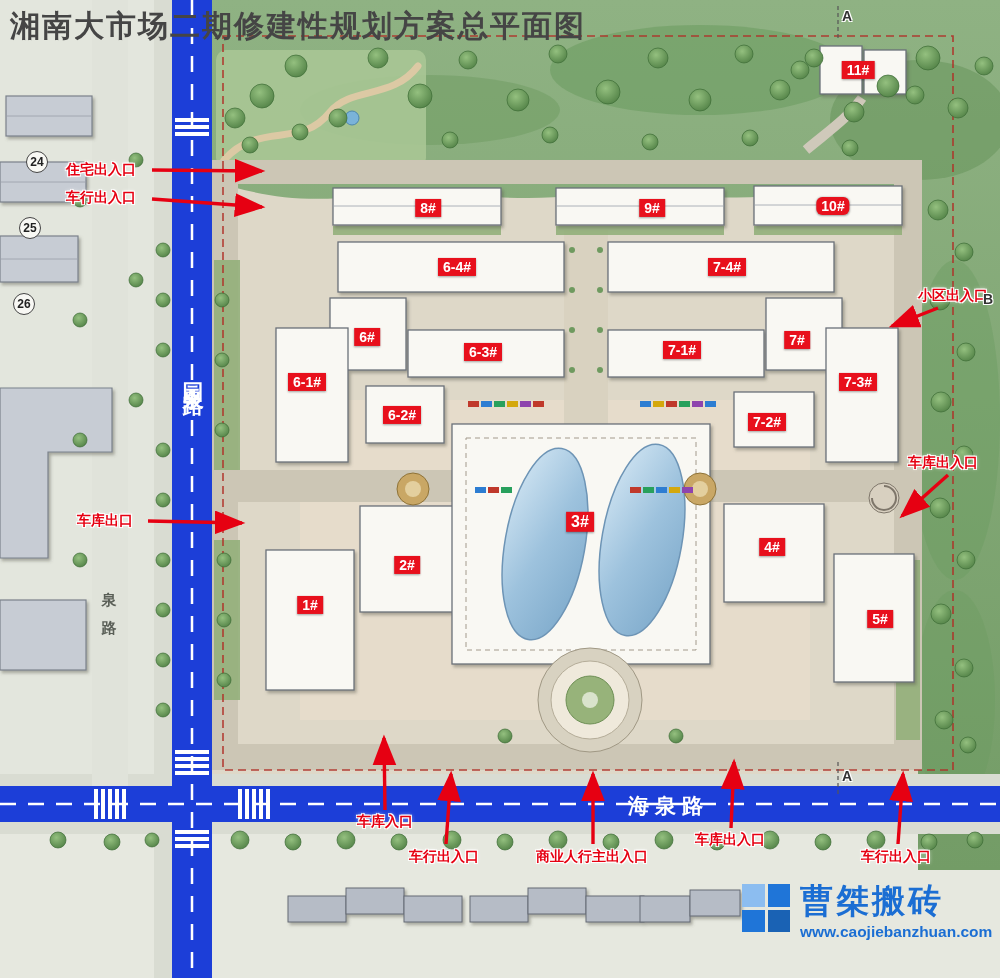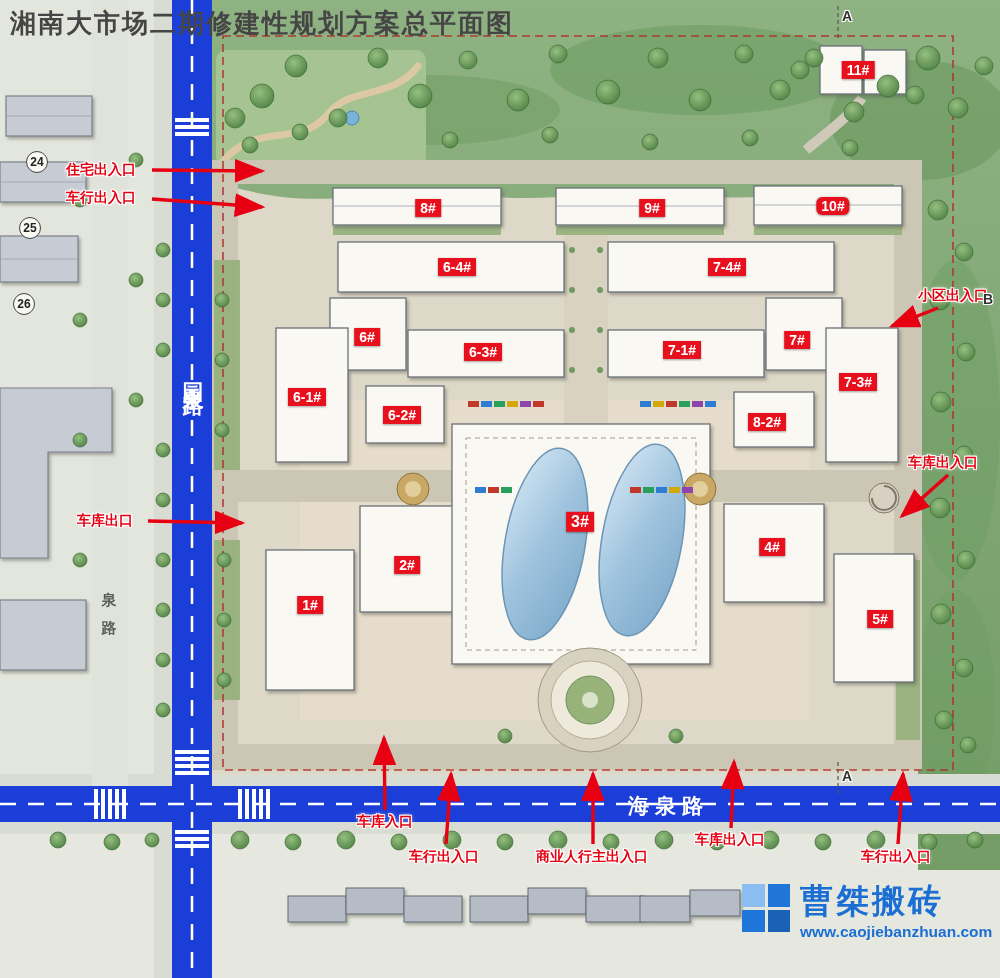--- a/index.html
+++ b/index.html
@@ -1,19 +1,19 @@
 <!DOCTYPE html>
 <html><head>
 <meta charset="utf-8">
 <style>
   *{margin:0;padding:0;box-sizing:border-box;}
   html,body{width:1000px;height:978px;}
   .stage{position:relative;width:1000px;height:978px;overflow:hidden;background:#e9ebe2;font-family:"Liberation Sans",sans-serif;}
   .stage svg{position:absolute;left:0;top:0;}
-  .title{position:absolute;left:10px;top:6px;font-size:26px;font-weight:bold;color:#454545;letter-spacing:2px;font-family:"Liberation Serif",serif;white-space:nowrap;}
+  .title{position:absolute;left:10px;top:6px;font-size:30px;font-weight:bold;color:#454545;letter-spacing:2px;font-family:"Liberation Serif",serif;white-space:nowrap;}
   .bl{position:absolute;transform:translate(-50%,-50%);background:#e8101c;color:#fff;font-size:14px;font-weight:bold;line-height:1.15;padding:1px 5px;white-space:nowrap;box-shadow:0 1px 2px rgba(0,0,0,.35);}
   .ann{position:absolute;transform:translate(-50%,-50%);color:#e60012;font-size:14px;font-weight:bold;white-space:nowrap;
        text-shadow:-1px -1px 0 #fff,1px -1px 0 #fff,-1px 1px 0 #fff,1px 1px 0 #fff,0 0 4px #fff;}
   .roadname{position:absolute;color:#fff;font-weight:bold;font-size:21px;white-space:nowrap;}
   .v{writing-mode:vertical-rl;text-orientation:upright;letter-spacing:6px;}
   .minorroad{position:absolute;color:#5a5f57;font-weight:bold;font-size:15px;writing-mode:vertical-rl;text-orientation:upright;letter-spacing:28px;}
   .circnum{position:absolute;width:22px;height:22px;border-radius:50%;background:#f8f8f4;border:1.5px solid #444;color:#222;font-size:12px;font-weight:bold;display:flex;align-items:center;justify-content:center;transform:translate(-50%,-50%);margin-top:40px;}
   .sec{position:absolute;transform:translate(-50%,-50%);font-size:14px;font-weight:bold;color:#333;
        text-shadow:-1px -1px 0 #fff,1px -1px 0 #fff,-1px 1px 0 #fff,1px 1px 0 #fff;}
   .wm{position:absolute;left:742px;top:884px;width:256px;display:flex;align-items:flex-start;gap:10px;}
@@ -342,24 +342,24 @@
   <div class="bl" style="left:858px;top:70px;">11#</div>
   <div class="bl" style="left:428px;top:208px;">8#</div>
   <div class="bl" style="left:652px;top:208px;">9#</div>
   <div class="bl" style="left:833px;top:206px;border-radius:6px;">10#</div>
   <div class="bl" style="left:457px;top:267px;">6-4#</div>
   <div class="bl" style="left:727px;top:267px;">7-4#</div>
   <div class="bl" style="left:367px;top:337px;">6#</div>
   <div class="bl" style="left:483px;top:352px;">6-3#</div>
   <div class="bl" style="left:682px;top:350px;">7-1#</div>
   <div class="bl" style="left:797px;top:340px;">7#</div>
-  <div class="bl" style="left:307px;top:397px;">6-1#</div>
+  <div class="bl" style="left:307px;top:382px;">6-1#</div>
   <div class="bl" style="left:858px;top:382px;">7-3#</div>
   <div class="bl" style="left:402px;top:415px;">6-2#</div>
-  <div class="bl" style="left:767px;top:422px;">8-2#</div>
+  <div class="bl" style="left:767px;top:422px;">7-2#</div>
   <div class="bl" style="left:580px;top:522px;font-size:16px;">3#</div>
   <div class="bl" style="left:407px;top:565px;">2#</div>
   <div class="bl" style="left:772px;top:547px;">4#</div>
   <div class="bl" style="left:310px;top:605px;">1#</div>
   <div class="bl" style="left:880px;top:619px;">5#</div>
 
   <div class="ann" style="left:101px;top:170px;">住宅出入口</div>
   <div class="ann" style="left:101px;top:198px;">车行出入口</div>
   <div class="ann" style="left:953px;top:296px;">小区出入口</div>
   <div class="ann" style="left:943px;top:463px;">车库出入口</div>

